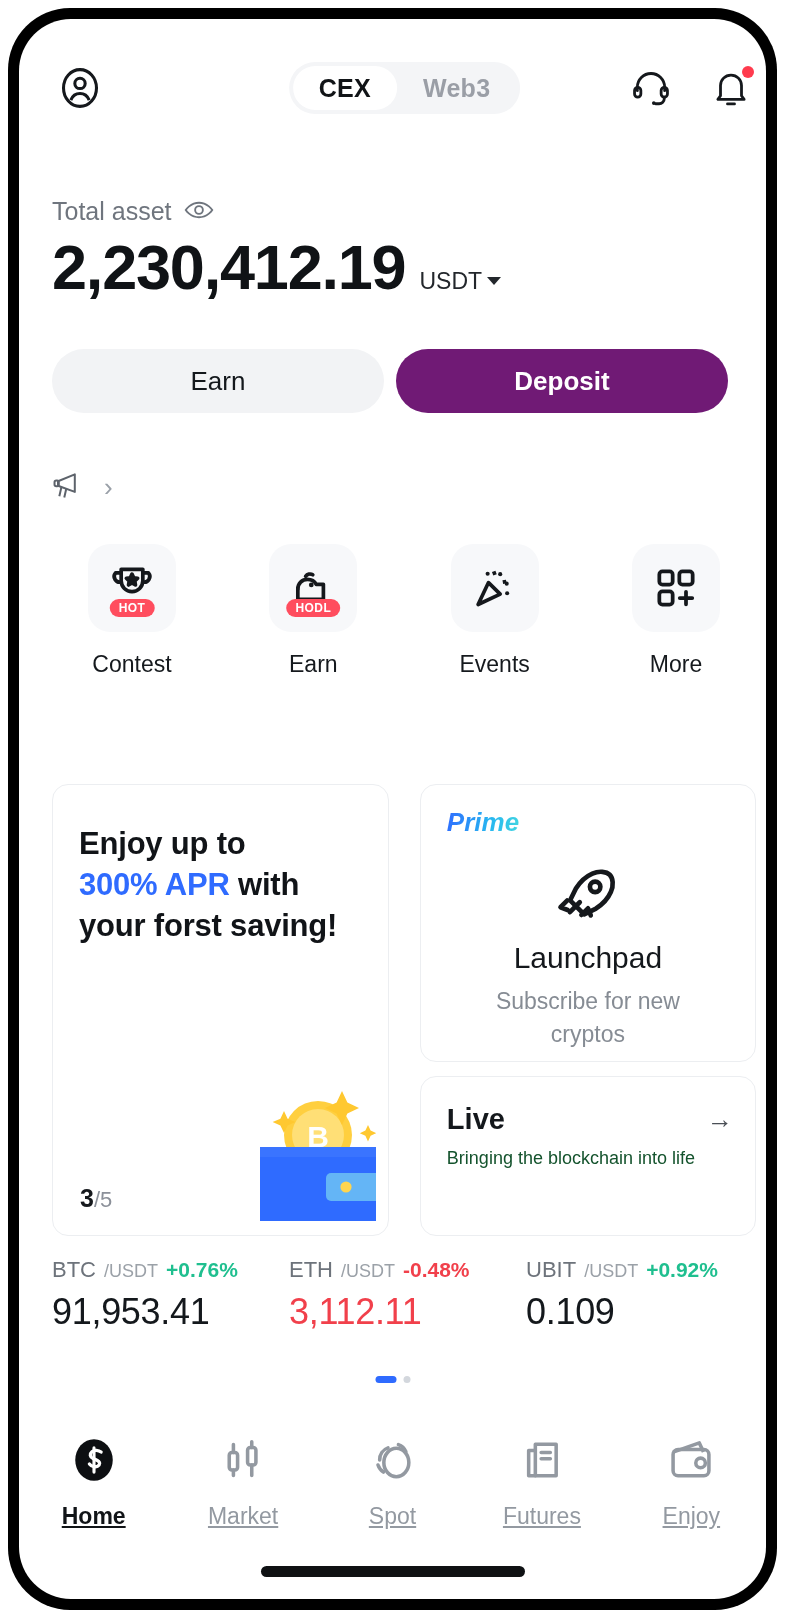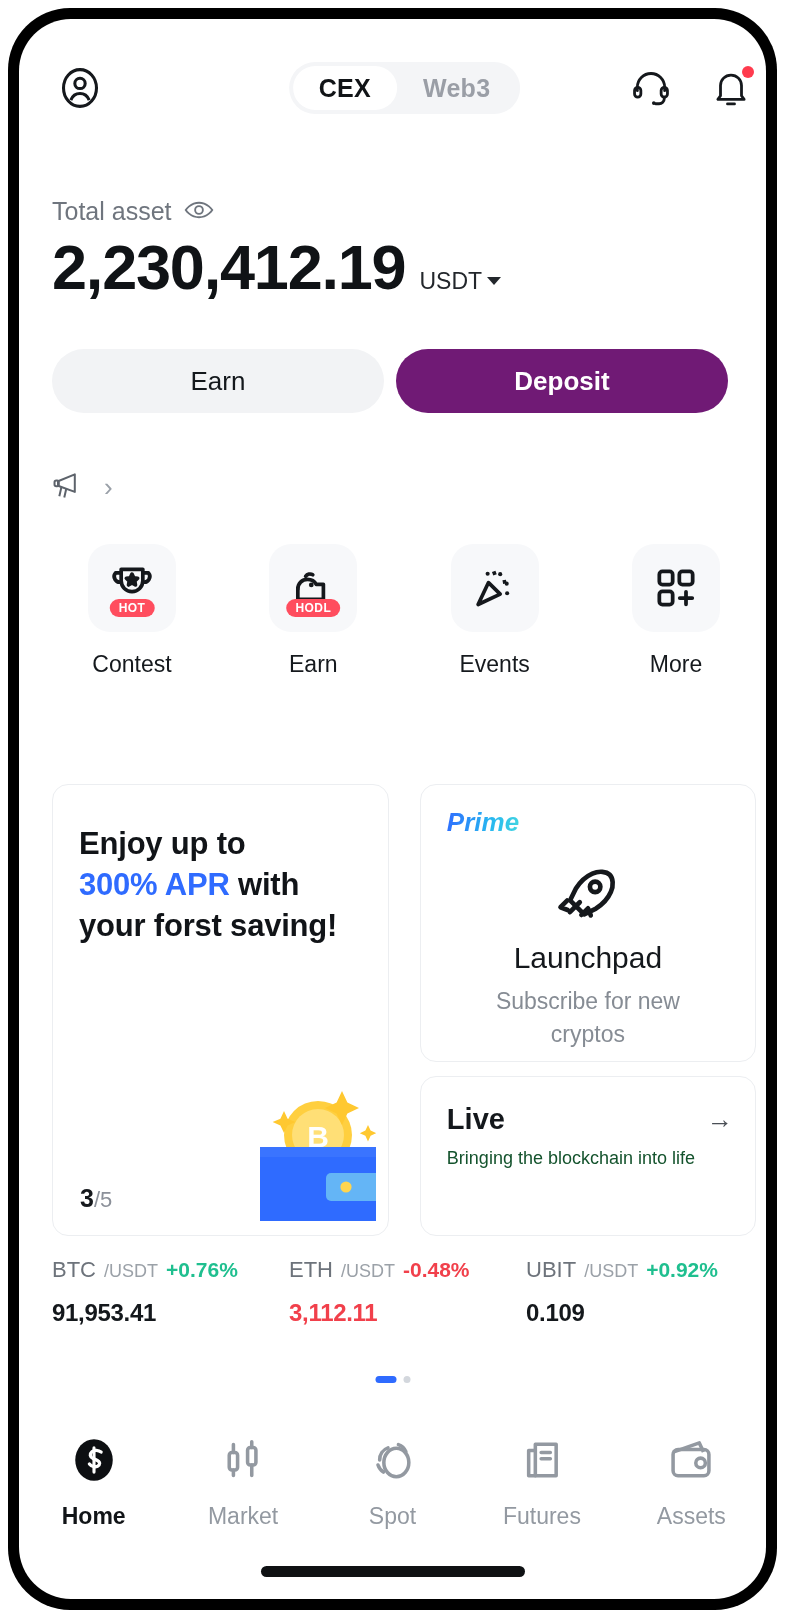--- a/index.html
+++ b/index.html
@@ -169,39 +169,39 @@
     position: absolute; left: 33px; top: 1238px;
     width: 712px; display: flex;
   }
   .ticker { width: 237px; cursor: pointer; }
   .tk-head { display: flex; align-items: baseline; gap: 8px; }
   .tk-base { font-size: 22px; color: #6d737b; }
   .tk-quote { font-size: 18px; color: #9ba1a8; }
   .tk-chg { font-size: 21px; font-weight: 700; }
   .up { color: #1fbf8f; }
   .down { color: #f1404b; }
-  .tk-price { margin-top: 16px; font-size: 24px; font-weight: 700; color: #14181c; letter-spacing: -.3px; }
+  .tk-price { margin-top: 8px; font-size: 36px; font-weight: 400; color: #14181c; letter-spacing: -.3px; }
   .tk-price.down { color: #f1404b; }
   .dots {
     position: absolute; left: 50%; transform: translateX(-50%);
     top: 1357px; display: flex; align-items: center; gap: 7px;
   }
   .dot { width: 7px; height: 7px; border-radius: 4px; background: #d3d7dd; }
   .dot.active { width: 21px; background: #2f6bff; }
   
   .bottomnav {
     position: absolute; left: 0; bottom: 62px;
     width: 100%; height: 110px;
     display: flex; align-items: center;
   }
   .nav-item {
     flex: 1; display: flex; flex-direction: column; align-items: center;
     cursor: pointer; gap: 14px;
   }
-  .nav-label { font-size: 23px; color: #9399a1; }
+  .nav-label { font-size: 23px; color: #9399a1; text-decoration: underline; }
   .nav-item.active .nav-label { color: #111417; font-weight: 700; }
   .home-bar {
     position: absolute; left: 50%; transform: translateX(-50%);
     bottom: 22px; width: 264px; height: 11px; border-radius: 6px;
     background: #0f1113;
   }
 </style>
 </head>
 <body>
 
@@ -469,20 +469,20 @@
     </div>
 
     <div class="nav-item">
       <span>
         <svg width="50" height="50" viewBox="0 0 24 24" fill="none" stroke="#9399a1" stroke-width="1.7" stroke-linejoin="round">
           <rect x="3.4" y="7" width="17.2" height="12.6" rx="2.4"></rect>
           <path d="M3.4 8.2 16 3.8l2 4.4"></path>
           <circle cx="16.6" cy="13.4" r="2.3"></circle>
         </svg>
       </span>
-      <span class="nav-label">Assets</span>
+      <span class="nav-label">Enjoy</span>
     </div>
   </div>
 
   <div class="home-bar"></div>
 
  </div>
 </div>
 
 </body></html>

